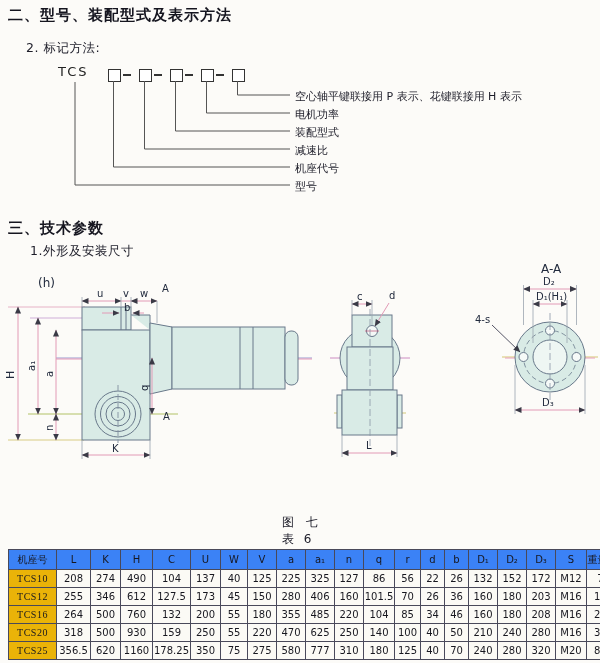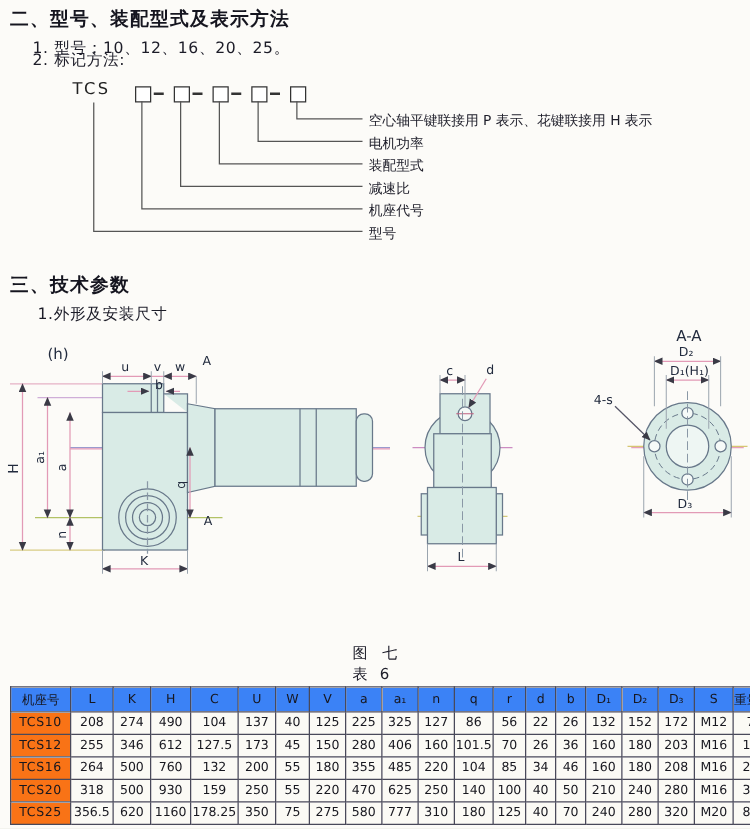--- a/index.html
+++ b/index.html
@@ -11,30 +11,29 @@
   .tcs{font-size:13px;letter-spacing:2px;color:#222;}
   .mbox{position:absolute;top:69px;width:11px;height:11px;border:1px solid #333;background:#fff;}
   .mdash{position:absolute;top:74px;width:8px;border-top:2px solid #333;}
   .mlabel{position:absolute;left:295px;font-size:11px;color:#1c1c28;white-space:nowrap;}
   .cap{font-size:12px;color:#20202c;letter-spacing:4px;}
   table.spec{position:absolute;left:8px;top:549px;width:584px;border-collapse:collapse;table-layout:fixed;}
   table.spec th,table.spec td{border:1px solid #49495a;font-size:10px;font-weight:normal;
         text-align:center;padding:0;height:17px;overflow:hidden;white-space:nowrap;color:#17171f;}
   table.spec th{background:#3b82f6;height:19px;}
   table.spec td{background:#fbfaf5;}
-  table.spec td.rowhead{background:#f97316;letter-spacing:0.5px;}
+  table.spec td.rowhead{background:#eab308;letter-spacing:0.5px;font-family:Liberation Serif, serif;}
   svg text{font-family:"DejaVu Sans",sans-serif;fill:#222b3e;}
 </style>
 </head>
 <body>
 
 <div class="page">
 
   <div class="abs h-main" style="left:8px;top:6px;">二、型号、装配型式及表示方法</div>
-  <div class="abs h-sub" style="left:26px;top:30px;">1. 型号：10、12、16、20、25。</div>
   <div class="abs h-sub" style="left:26px;top:40px;">2. 标记方法:</div>
 
   <div class="abs h-main" style="left:8px;top:219px;">三、技术参数</div>
 
   <div class="abs" style="left:0;top:0;width:600px;height:210px;">
     <div class="abs tcs" style="left:58px;top:64px;">TCS</div>
     <div class="mbox" style="left:108px;"></div>
     <div class="mdash" style="left:123px;"></div>
     <div class="mbox" style="left:139px;"></div>
     <div class="mdash" style="left:154px;"></div>

